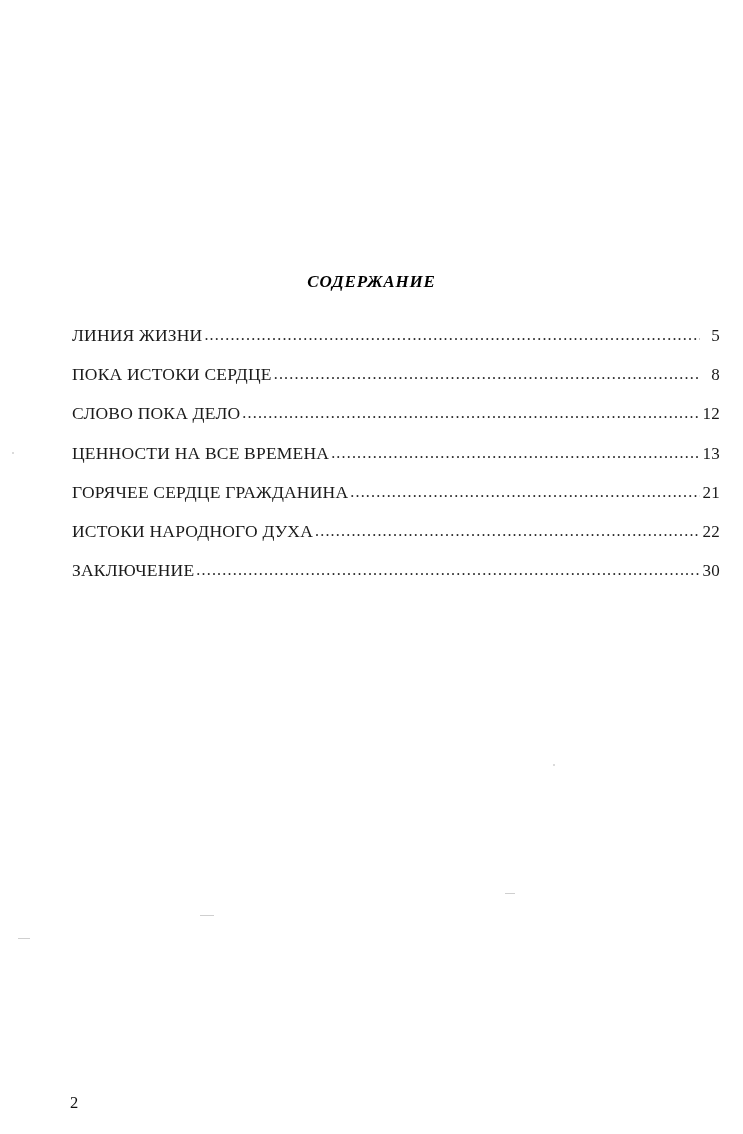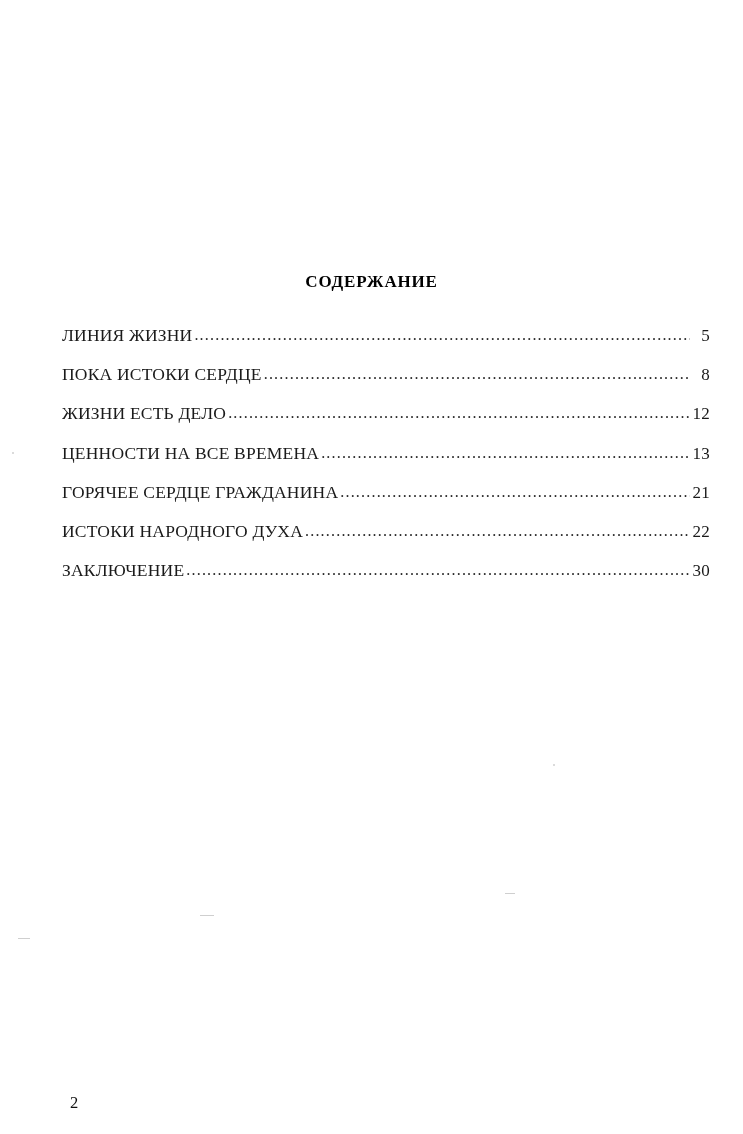--- a/index.html
+++ b/index.html
@@ -23,25 +23,26 @@
     position: absolute;
     top: 272px;
     left: 0;
     right: 0;
     text-align: center;
     font-family: "Liberation Serif", serif;
     font-weight: bold;
     font-size: 17px;
     letter-spacing: 0.8px;
     color: #000;
+    font-style: italic;
   }
   .toc-list {
     position: absolute;
     top: 326px;
-    left: 62px;
+    left: 72px;
     width: 648px;
   }
   .toc-row {
     display: flex;
     align-items: baseline;
     width: 100%;
     font-size: 17.5px;
     line-height: 1.1;
     letter-spacing: 0.2px;
     margin-bottom: 19.5px;
@@ -99,21 +100,21 @@
       <span class="toc-page">5</span>
     </div>
 
     <div class="toc-row">
       <span class="toc-label">ПОКА ИСТОКИ СЕРДЦЕ</span>
       <span class="toc-dots">................................................................................................................................................................</span>
       <span class="toc-page">8</span>
     </div>
 
     <div class="toc-row">
-      <span class="toc-label">ЖИЗНИ ЕСТЬ ДЕЛО</span>
+      <span class="toc-label">СЛОВО ПОКА ДЕЛО</span>
       <span class="toc-dots">................................................................................................................................................................</span>
       <span class="toc-page">12</span>
     </div>
 
     <div class="toc-row">
       <span class="toc-label">ЦЕННОСТИ НА ВСЕ ВРЕМЕНА</span>
       <span class="toc-dots">................................................................................................................................................................</span>
       <span class="toc-page">13</span>
     </div>
 

